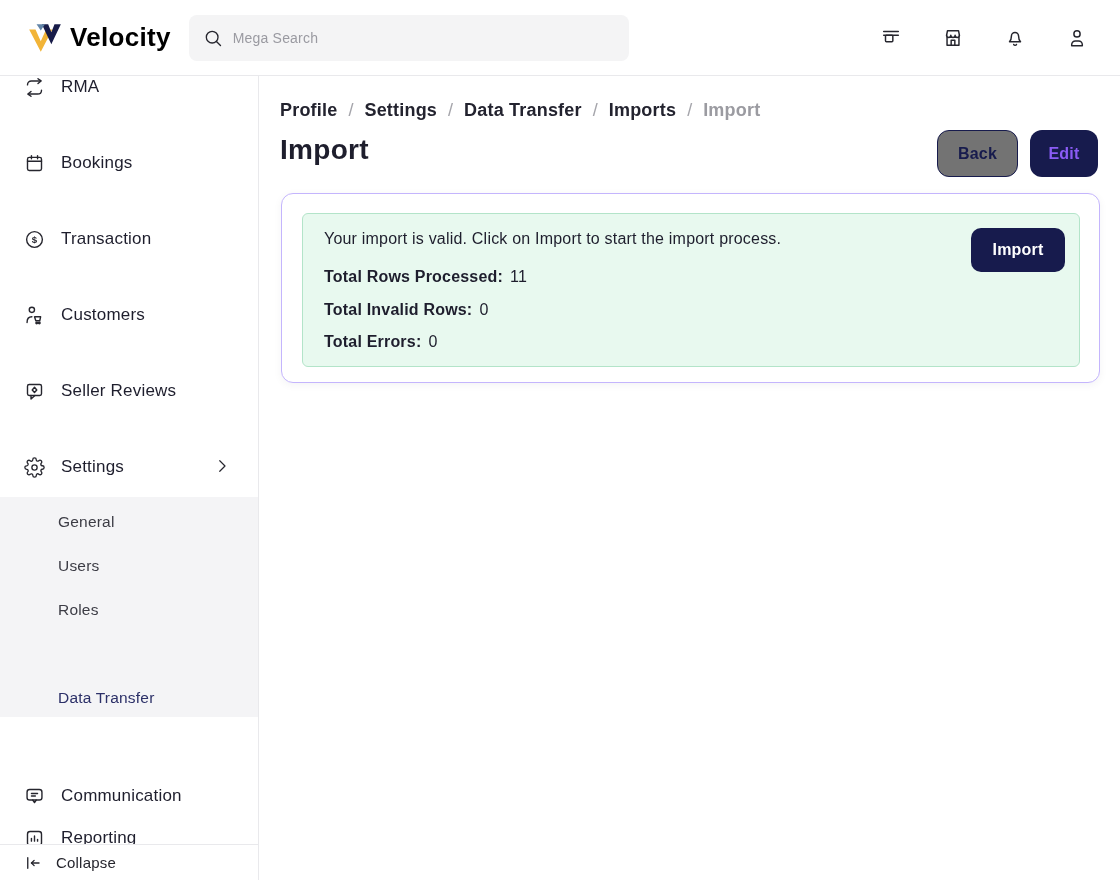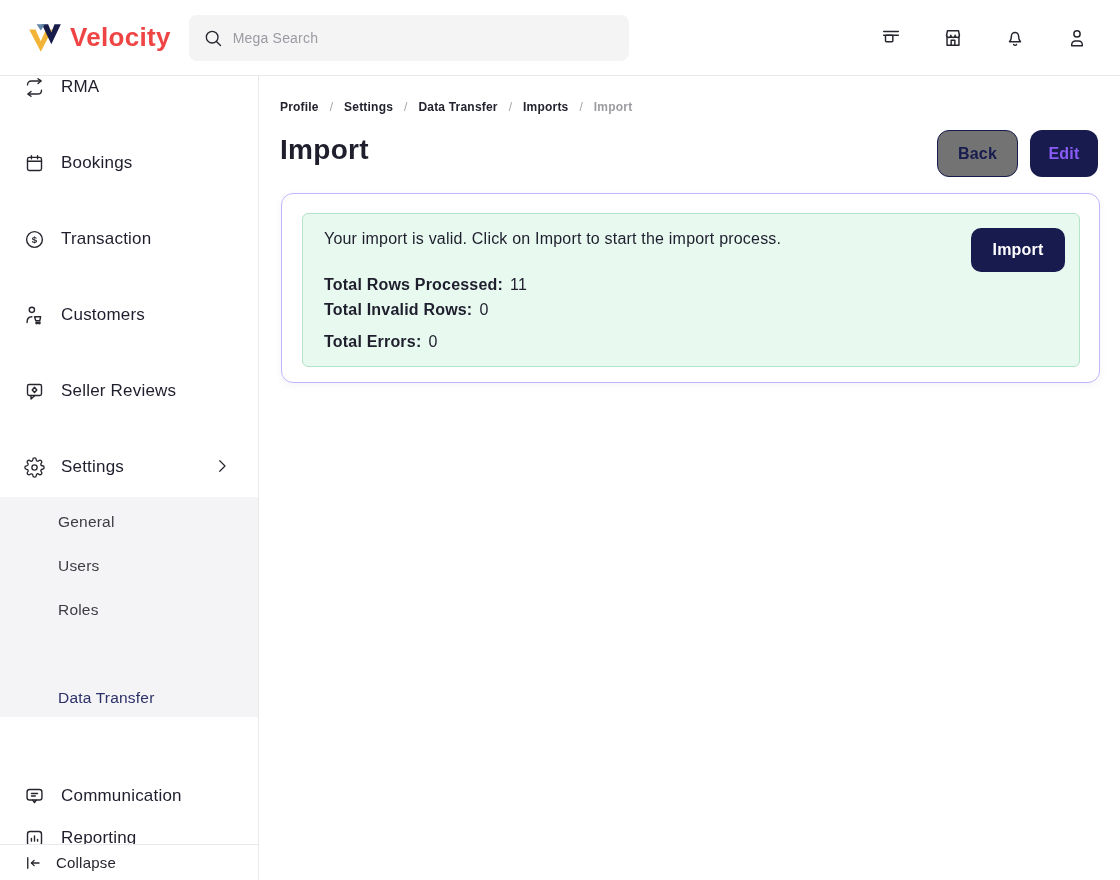--- a/index.html
+++ b/index.html
@@ -4,21 +4,21 @@
 <style>
   * { margin:0; padding:0; box-sizing:border-box; }
   html,body { width:1120px; height:880px; background:#fff;
     font-family:"Liberation Sans","DejaVu Sans",sans-serif; color:#26262e; overflow:hidden; }
   .stage { position:relative; width:1120px; height:880px; background:#fff; }
 
   
   .header { position:absolute; top:0; left:0; width:1120px; height:76px; background:#fff;
     border-bottom:1px solid #e9e9ec; display:flex; align-items:center; }
   .brand { display:flex; align-items:center; gap:6px; margin-left:26px; }
-  .brand-name { font-size:26px; font-weight:bold; color:#ef4444; letter-spacing:0.3px; }
+  .brand-name { font-size:26px; font-weight:bold; color:#000000; letter-spacing:0.3px; }
   .searchbar { margin-left:18px; width:440px; height:46px; background:#f4f4f5; border-radius:8px;
     display:flex; align-items:center; padding:0 14px; }
   .searchbar input { border:none; outline:none; background:transparent; font-size:14px;
     color:#26262e; margin-left:10px; width:360px; font-family:inherit; letter-spacing:0.2px; }
   .searchbar input::placeholder { color:#9a9aa1; }
   .header-actions { position:absolute; right:32px; top:0; height:76px; display:flex; align-items:center; gap:40px; }
   .hicon { width:22px; height:22px; cursor:pointer; display:flex; }
 
   
   .sidebar { position:absolute; top:76px; left:0; width:259px; height:804px; background:#fff;
@@ -33,21 +33,21 @@
     padding-left:58px; cursor:pointer; font-size:15.5px; color:#3c3c45; letter-spacing:0.2px; }
   .sub-item.active { color:#2c3068; }
   .collapse-bar { position:absolute; left:0; bottom:0; width:259px; height:36px; background:#fff;
     border-top:1px solid #e9e9ec; display:flex; align-items:center; padding-left:24px; gap:14px;
     cursor:pointer; z-index:5; }
   .collapse-bar .clabel { font-size:15px; font-weight:500; color:#26262e; letter-spacing:0.2px; }
 
   
   .main { position:absolute; left:260px; top:76px; width:860px; height:804px; background:#fff; }
   .breadcrumb { position:absolute; left:20px; top:24px; display:flex; align-items:flex-end; gap:11px;
-    font-size:12px; }
+    font-size:18px; }
   .bc-item { font-weight:600; color:#23232f; letter-spacing:0.2px; cursor:pointer; }
   .bc-sep { color:#a5a5ab; font-weight:400; }
   .bc-item.current { color:#9b9ba1; cursor:default; }
   .page-title { position:absolute; left:20px; top:58px; font-size:28px; font-weight:bold;
     color:#1e1e2d; letter-spacing:0.3px; }
   .action-row { position:absolute; right:22px; top:54px; display:flex; gap:12px; }
   .btn { height:47px; border-radius:12px; font-size:16px; font-weight:bold; letter-spacing:0.2px;
     display:flex; align-items:center; justify-content:center; cursor:pointer; font-family:inherit; }
   .btn-outline { width:81px; background:#737373; border:1.5px solid #171b4d; color:#171b4d; }
   .btn-solid { width:68px; background:#171b4d; border:none; color:#8b5cf6; }
@@ -261,21 +261,21 @@
 
     <div class="action-row">
       <button class="btn btn-outline">Back</button>
       <button class="btn btn-solid">Edit</button>
     </div>
 
     <div class="card">
       <div class="success-box">
         <div class="success-msg">Your import is valid. Click on Import to start the import process.</div>
 
-        <div class="stat-row" style="top:60px;">
+        <div class="stat-row" style="top:52px;">
           <span class="slabel">Total Rows Processed:</span><span class="sval">11</span>
         </div>
         <div class="stat-row" style="top:85px;">
           <span class="slabel">Total Invalid Rows:</span><span class="sval">0</span>
         </div>
         <div class="stat-row" style="top:117px;">
           <span class="slabel">Total Errors:</span><span class="sval">0</span>
         </div>
 
         <button class="import-btn">Import</button>

